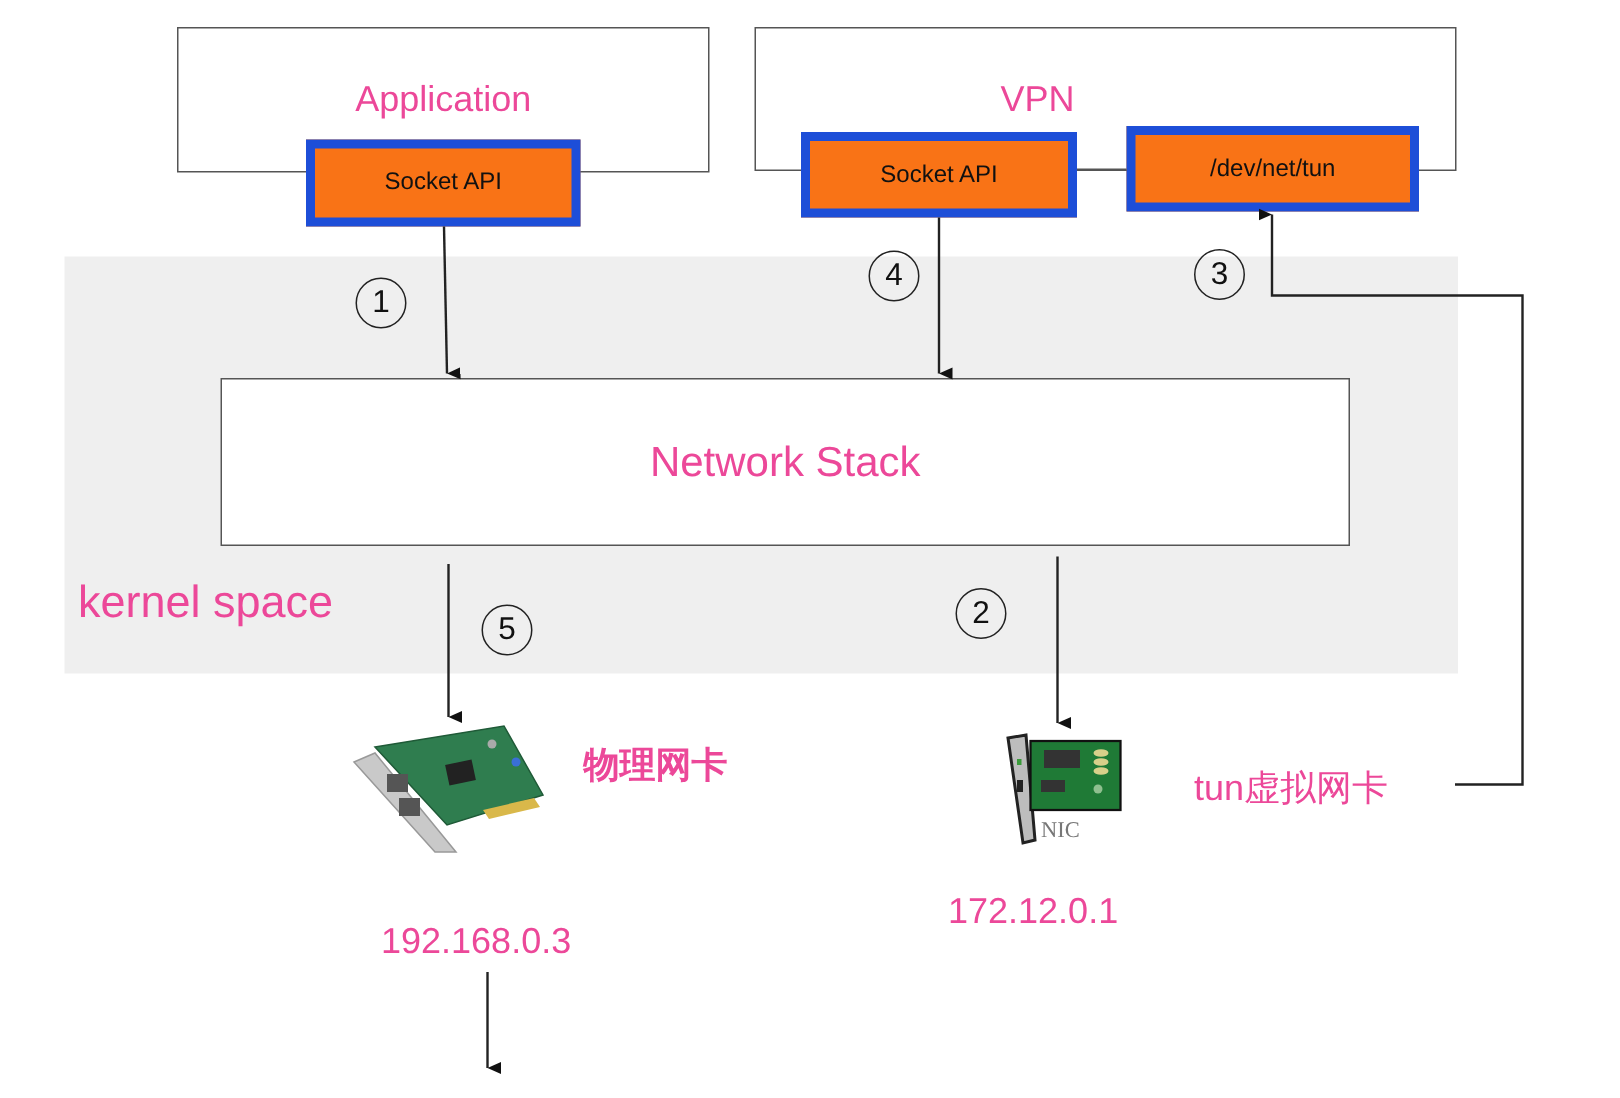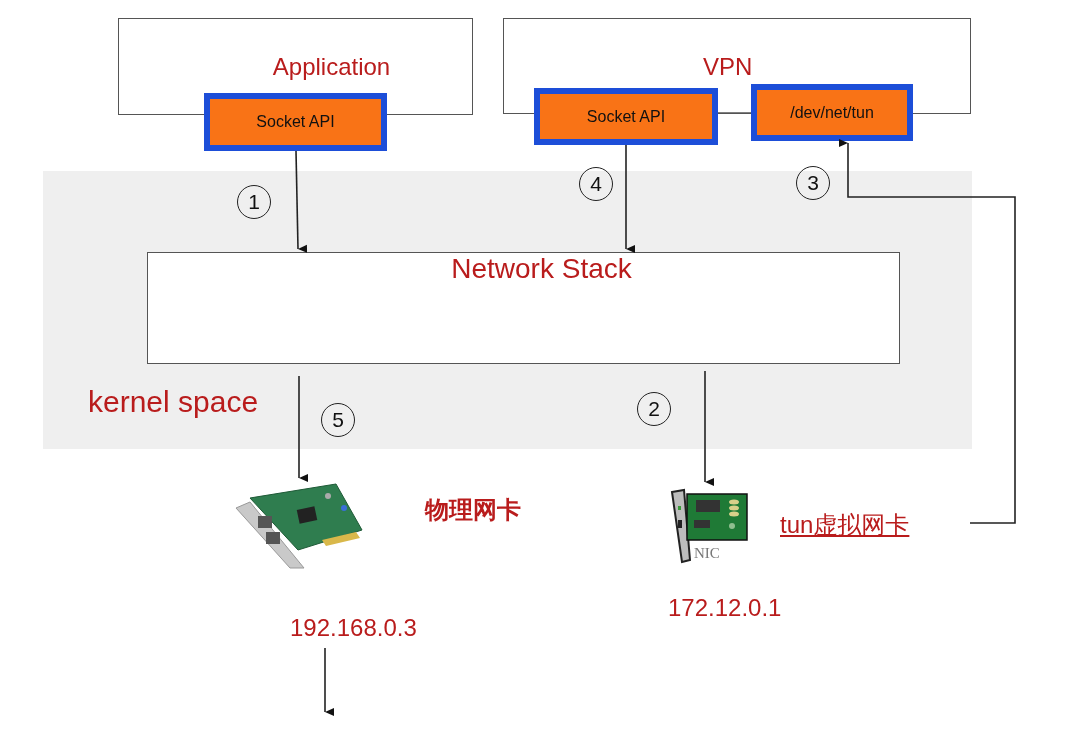--- a/index.html
+++ b/index.html
@@ -3,41 +3,41 @@
   <meta charset="utf-8">
   <style>
     html, body { margin: 0; padding: 0; background: #ffffff; }
     body { width: 1080px; height: 732px; position: relative; overflow: hidden;
            font-family: "Liberation Sans", "DejaVu Sans", sans-serif; color: #111; }
     .abs { position: absolute; }
     .kernel-region { left: 43px; top: 171px; width: 929px; height: 278px; background: #efefef; }
     .box { border: 1.5px solid #555; background: #fff; box-sizing: border-box; }
     .green { background: #f97316; border: 6px solid #1d4ed8; box-sizing: border-box;
              display: flex; align-items: center; justify-content: center; font-size: 16px; color: #111; }
-    .label { font-size: 24px; color: #b91c1c; white-space: nowrap; padding-left: 36px; }
+    .label { font-size: 24px; color: #ec4899; white-space: nowrap; }
     .circle { width: 34px; height: 34px; border: 1.6px solid #222; border-radius: 50%; box-sizing: border-box;
               display: flex; align-items: center; justify-content: center; font-size: 21px; background: transparent; }
     svg.lines { position: absolute; left: 0; top: 0; }
   </style>
 </head>
 <body>
 
 <div class="abs kernel-region"></div>
 <div class="abs label" style="left:52px; top:385px; font-size:30px;">kernel space</div>
 
 <div class="abs box" style="left:118px; top:18px; width:355px; height:97px;"></div>
 <div class="abs label" style="left:118px; top:53px; width:355px; text-align:center;">Application</div>
 <div class="abs green" style="left:204px; top:93px; width:183px; height:58px;">Socket API</div>
 
 <div class="abs box" style="left:503px; top:18px; width:468px; height:96px;"></div>
 <div class="abs label" style="left:667px; top:53px;">VPN</div>
 <div class="abs green" style="left:534px; top:88px; width:184px; height:57px;">Socket API</div>
-<div class="abs green" style="left:751px; top:84px; width:162px; height:57px;">/dev/net/tun</div>
+<div class="abs green" style="left:751px; top:84px; width:195px; height:57px;">/dev/net/tun</div>
 
-<div class="abs box" style="left:147px; top:252px; width:753px; height:112px; display:flex; align-items:flex-start; justify-content:center;">
+<div class="abs box" style="left:147px; top:252px; width:753px; height:112px; display:flex; align-items:center; justify-content:center;">
   <span class="label" style="font-size:28px;">Network Stack</span>
 </div>
 
 <svg class="lines" width="1080" height="732">
   <defs>
     <marker id="ah" markerWidth="10" markerHeight="10" refX="5" refY="9" orient="auto-start-reverse" markerUnits="userSpaceOnUse">
       <path d="M1,0 L9,0 L5,9 Z" fill="#111"></path>
     </marker>
   </defs>
 
@@ -81,14 +81,14 @@
   <rect x="10" y="34" width="4" height="8" fill="#222"></rect>
   <rect x="19" y="8" width="60" height="46" fill="#1f7a36" stroke="#111" stroke-width="1.5"></rect>
   <rect x="28" y="14" width="24" height="12" fill="#333"></rect>
   <rect x="26" y="34" width="16" height="8" fill="#333"></rect>
   <ellipse cx="66" cy="16" rx="5" ry="2.5" fill="#d8d08a"></ellipse>
   <ellipse cx="66" cy="22" rx="5" ry="2.5" fill="#d8d08a"></ellipse>
   <ellipse cx="66" cy="28" rx="5" ry="2.5" fill="#d8d08a"></ellipse>
   <circle cx="64" cy="40" r="3" fill="#8fbf8f"></circle>
   <text x="26" y="72" font-family="Liberation Serif, serif" font-size="15" fill="#777">NIC</text>
 </svg>
-<div class="abs label" style="left:744px; top:509px;text-decoration:underline;">tun虚拟网卡</div>
+<div class="abs label" style="left:796px; top:509px;">tun虚拟网卡</div>
 <div class="abs label" style="left:632px; top:594px;">172.12.0.1</div>
 
 </body></html>

